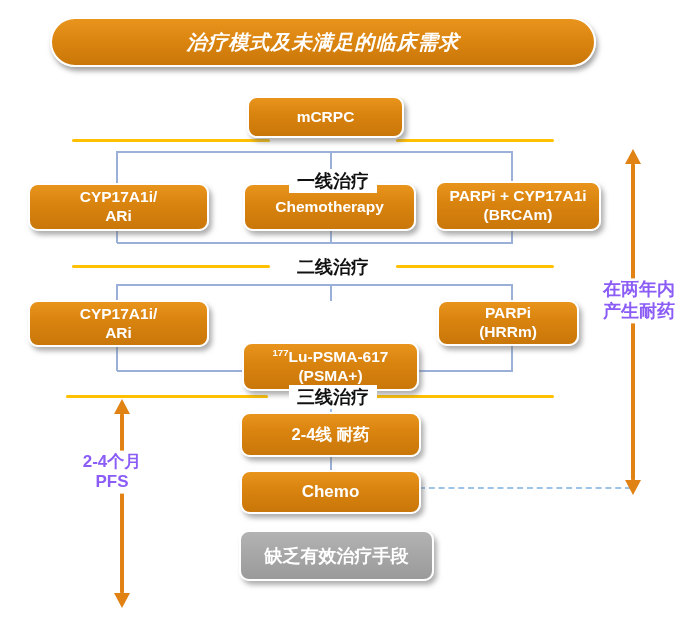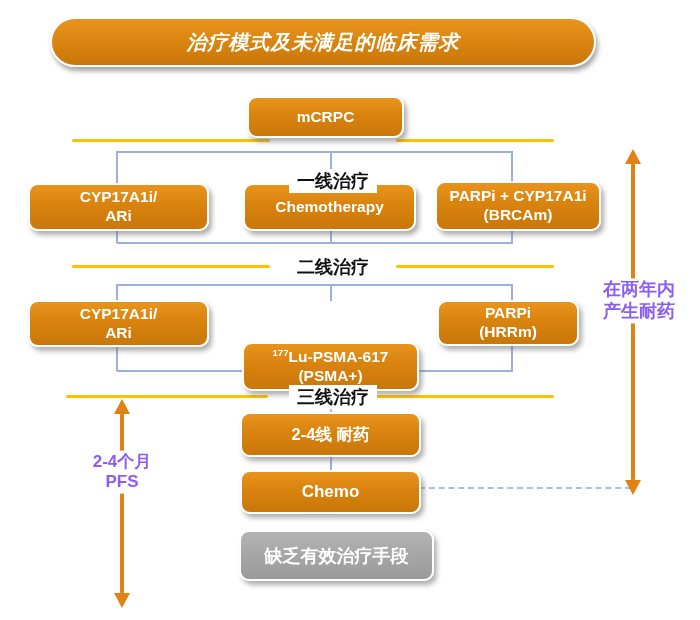--- a/index.html
+++ b/index.html
@@ -161,18 +161,18 @@
   <div class="arrow-shaft" style="left:631px; top:163px; height:318px;"></div>
   <div class="head head-down" style="left:625px; top:480px;"></div>
   <div class="note note-right" style="left:639px; top:301px;">
     <div>在两年内</div>
     <div>产生耐药</div>
   </div>
 
   <div class="head head-up" style="left:114px; top:399px;"></div>
   <div class="arrow-shaft" style="left:120px; top:413px; height:181px;"></div>
   <div class="head head-down" style="left:114px; top:593px;"></div>
-  <div class="note note-left" style="left:122px; top:472px;">
+  <div class="note note-left" style="left:112px; top:472px;">
     <div>2-4个月</div>
     <div>PFS</div>
   </div>
 
 </div>
 
 </body></html>

